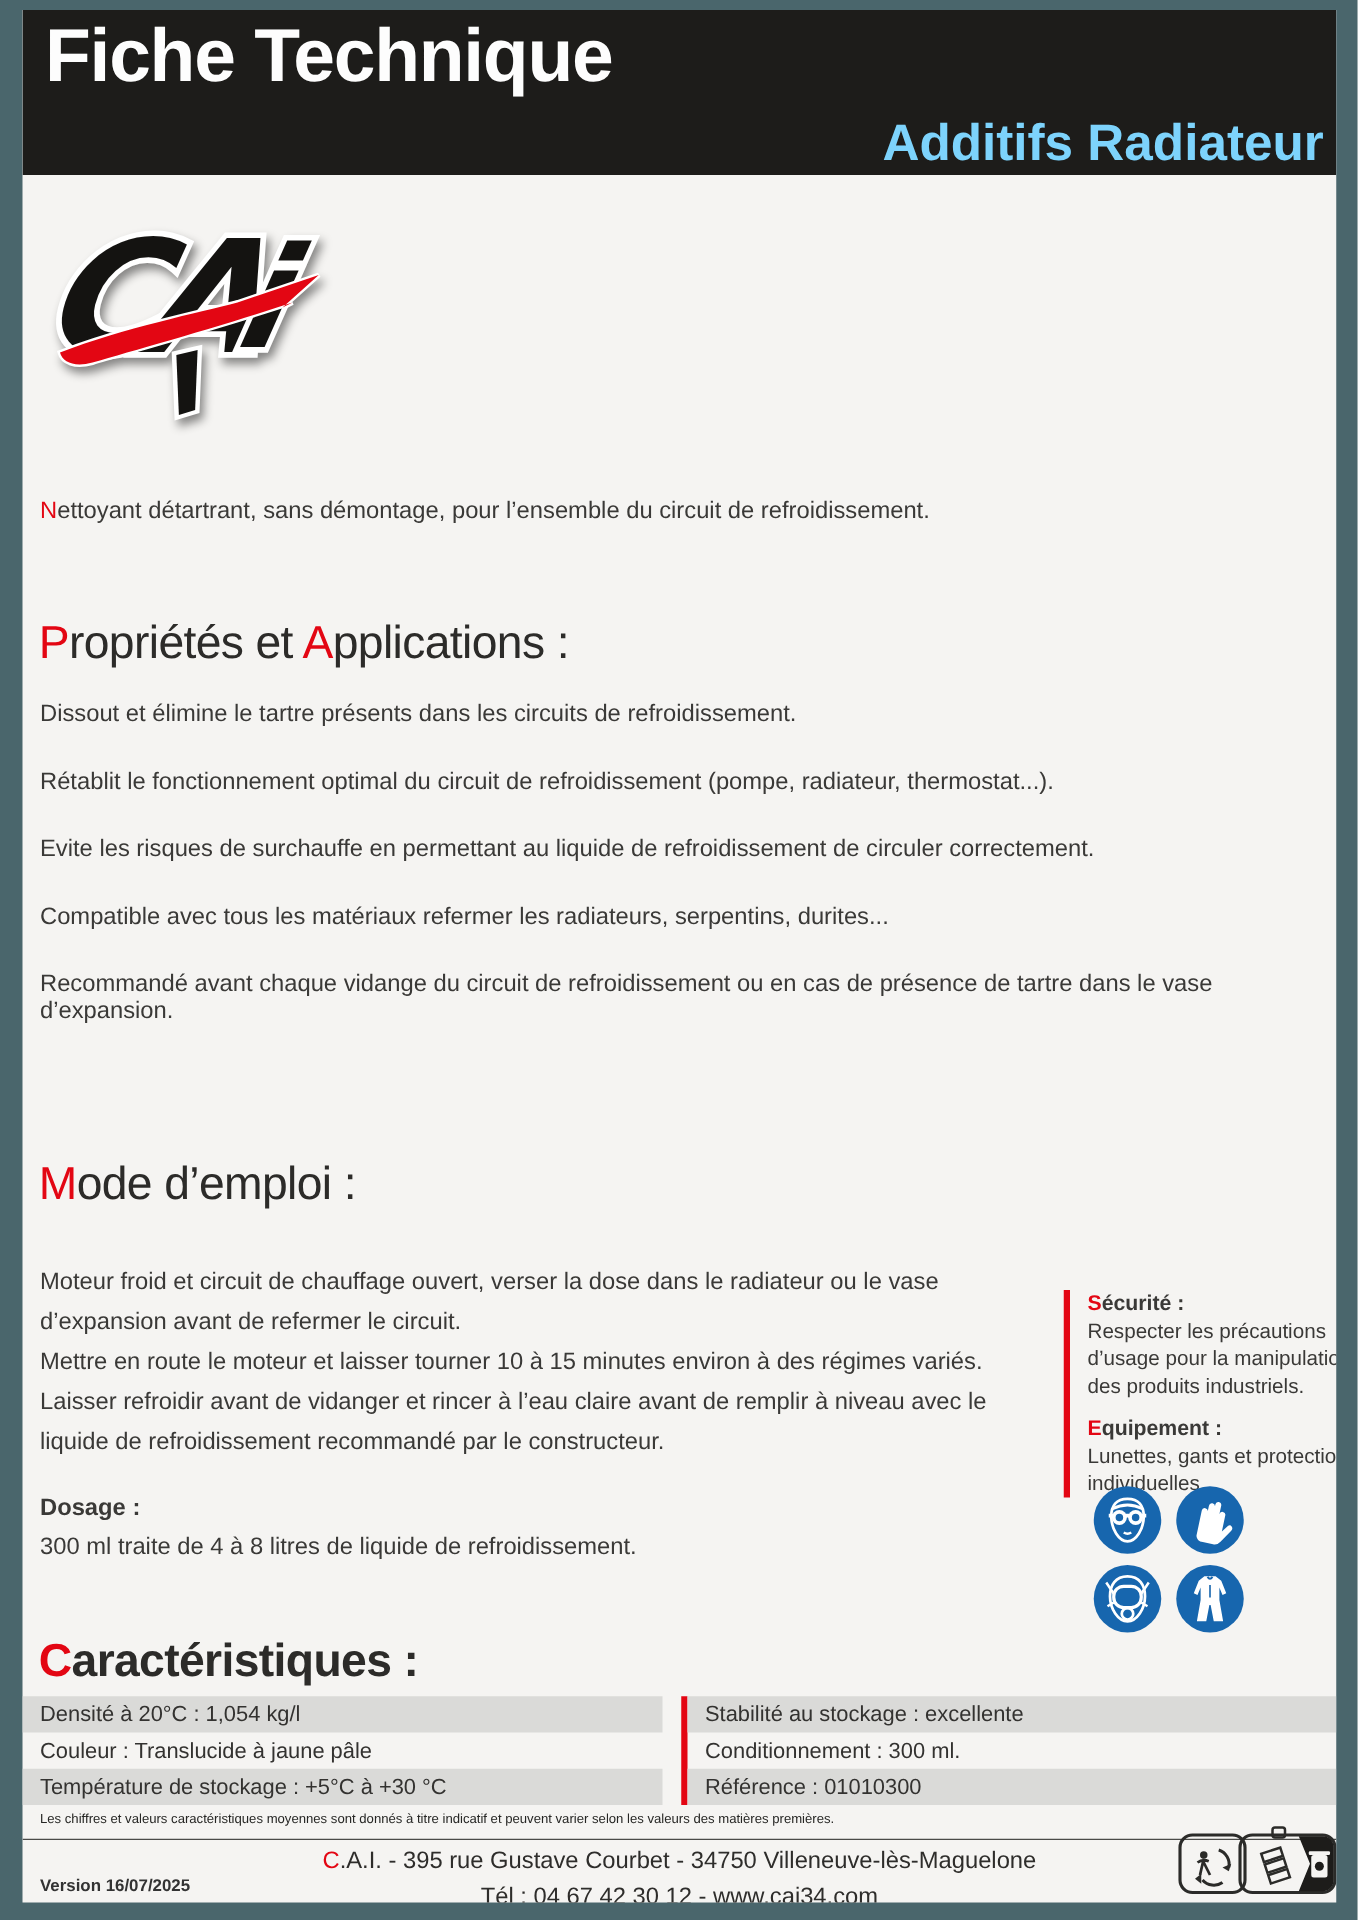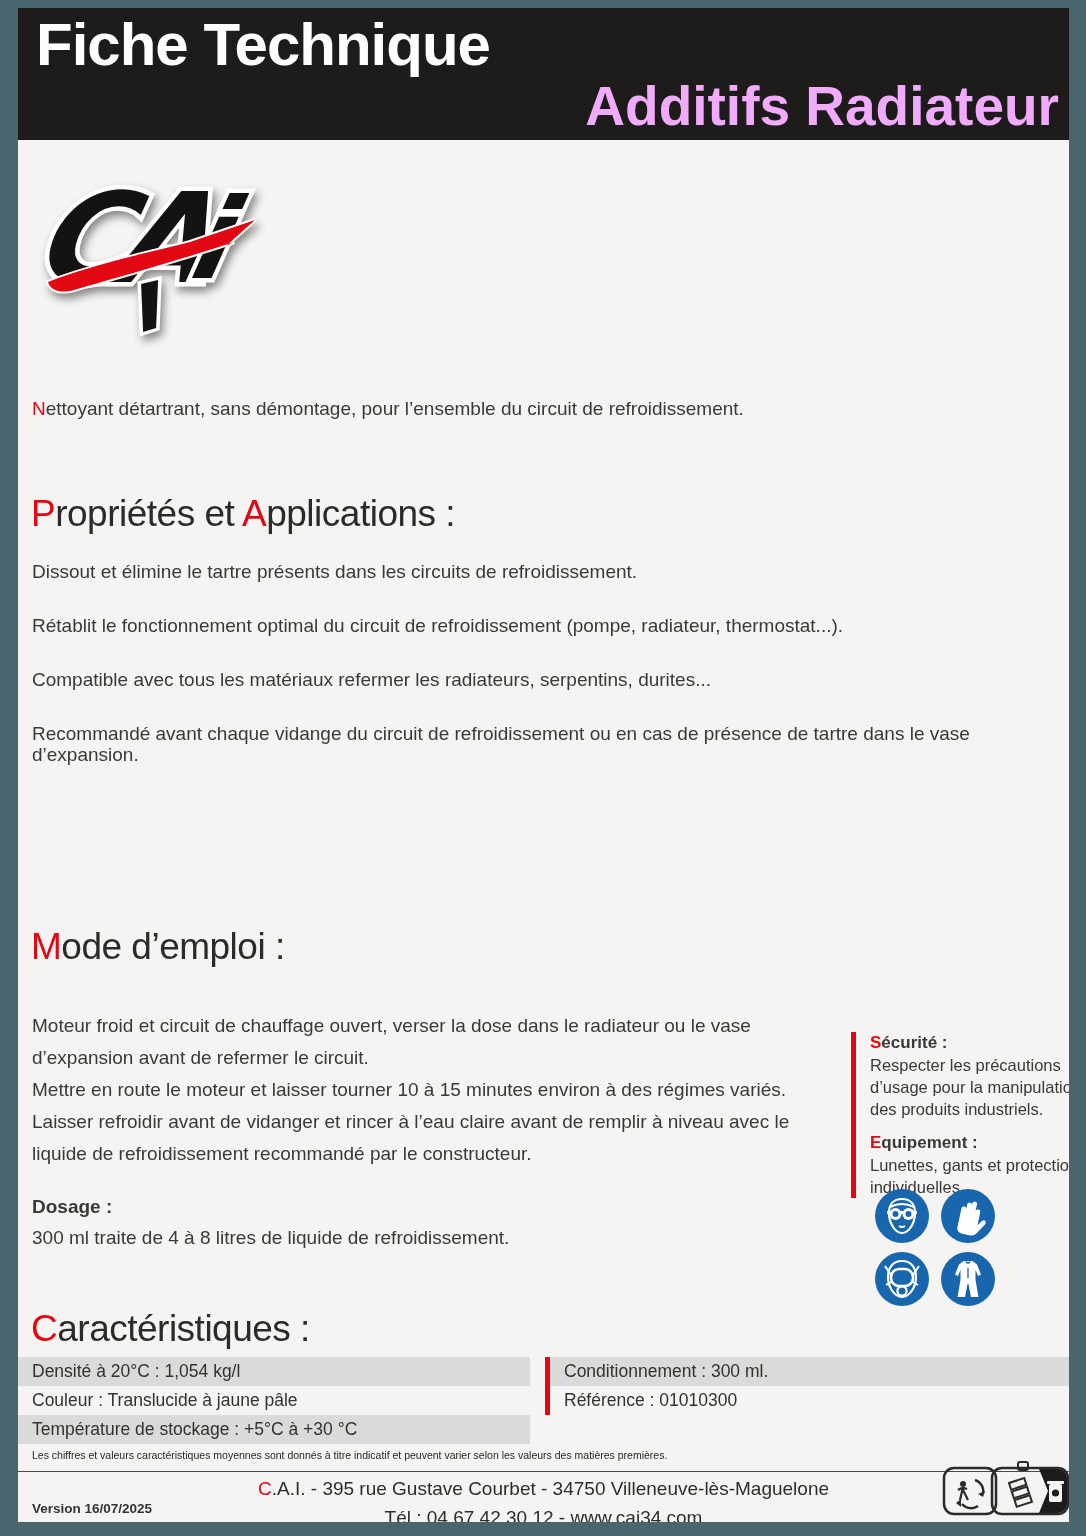--- a/index.html
+++ b/index.html
@@ -15,22 +15,22 @@
   }
   .abs{position:absolute;}
   .rl{color:#e30613;}
   
   .hdr{left:0;top:0;width:100%;height:132px;background:#1d1c1a;}
   .hdr-title{
     position:absolute;left:18px;top:2px;color:#fdfdfd;
     font-size:60px;font-weight:bold;letter-spacing:-1px;
   }
   .hdr-sub{
-    position:absolute;right:10px;bottom:2px;color:#f0abfc;
-    font-size:55px;font-weight:bold;letter-spacing:0px;
+    position:absolute;right:10px;bottom:2px;color:#7dd3fc;
+    font-size:41px;font-weight:bold;letter-spacing:0px;
   }
   
   .ptitle{
     right:3px;top:203px;text-align:right;
     font-size:47px;color:#2b2a28;letter-spacing:-0.5px;
     border-bottom:3px solid #e30613;padding:0 2px 9px 2px;
   }
   .logo{left:12px;top:152px;}
   
   .body-txt{font-size:19px;color:#3a3937;}
@@ -50,21 +50,21 @@
   }
   .sidebar .sb-h{font-weight:bold;font-size:17px;}
   .sb-gap{height:12px;}
   
   .ppe{left:856px;top:1180px;width:126px;display:grid;
        grid-template-columns:56px 56px;gap:7px 10px;}
   
   .dosage{left:14px;top:1183px;line-height:31px;}
   .dosage .lbl{font-weight:bold;}
   
-  .car-h{left:13px;top:1300px;}
+  .car-h{left:13px;top:1300px;font-weight:bold;}
   .tbl-col{top:1349px;font-size:17.5px;color:#333230;}
   .tbl-col .row{height:29px;line-height:29px;padding-left:14px;
     white-space:nowrap;overflow:hidden;}
   .tbl-col .row:nth-child(odd){background:#dadad8;}
   .tbl-left{left:0;width:512px;}
   .tbl-right{left:527px;right:0;border-left:5px solid #e30613;}
   .note{left:14px;top:1441px;font-size:10.5px;color:#262624;}
   
   .foot-line{left:0;top:1463px;width:100%;border-top:1px solid #4a4a48;}
   .foot{left:0;top:1466px;width:100%;text-align:center;
@@ -94,20 +94,21 @@
   </div>
 
 
   <div class="abs body-txt intro"><span class="rl">N</span><span>ettoyant détartrant, sans démontage, pour l’ensemble du circuit de refroidissement.</span></div>
 
   <div class="abs sec-h props-h"><span class="rl">P</span><span>ropriétés et </span><span class="rl">A</span><span>pplications :</span></div>
 
   <div class="abs body-txt props">
     <p>Dissout et élimine le tartre présents dans les circuits de refroidissement.</p>
     <p>Rétablit le fonctionnement optimal du circuit de refroidissement (pompe, radiateur, thermostat...).</p>
+    <p>Evite les risques de surchauffe en permettant au liquide de refroidissement de circuler correctement.</p>
     <p>Compatible avec tous les matériaux refermer les radiateurs, serpentins, durites...</p>
     <p>Recommandé avant chaque vidange du circuit de refroidissement ou en cas de présence de tartre dans le vase d’expansion.</p>
   </div>
 
   <div class="abs sec-h mode-h"><span class="rl">M</span><span>ode d’emploi :</span></div>
 
   <div class="abs body-txt mode">
     <p>Moteur froid et circuit de chauffage ouvert, verser la dose dans le radiateur ou le vase d’expansion avant de refermer le circuit.</p>
     <p>Mettre en route le moteur et laisser tourner 10 à 15 minutes environ à des régimes variés.</p>
     <p>Laisser refroidir avant de vidanger et rincer à l’eau claire avant de remplir à niveau avec le liquide de refroidissement recommandé par le constructeur.</p>
@@ -160,20 +161,21 @@
   </div>
 
   <div class="abs sec-h car-h"><span class="rl">C</span><span>aractéristiques :</span></div>
 
   <div class="abs tbl-col tbl-left">
     <div class="row">Densité à 20°C : 1,054 kg/l</div>
     <div class="row">Couleur : Translucide à jaune pâle</div>
     <div class="row">Température de stockage : +5°C à +30 °C</div>
   </div>
   <div class="abs tbl-col tbl-right">
+    <div class="row">Stabilité au stockage : excellente</div>
     <div class="row">Conditionnement : 300 ml.</div>
     <div class="row">Référence : 01010300</div>
   </div>
 
   <div class="abs note">Les chiffres et valeurs caractéristiques moyennes sont donnés à titre indicatif et peuvent varier selon les valeurs des matières premières.</div>
 
   <div class="abs foot-line"></div>
   <div class="abs foot">
     <div><span class="rl">C</span><span>.A.I. - 395 rue Gustave Courbet - 34750 Villeneuve-lès-Maguelone</span></div>
     <div>Tél : 04 67 42 30 12 - www.cai34.com</div>

